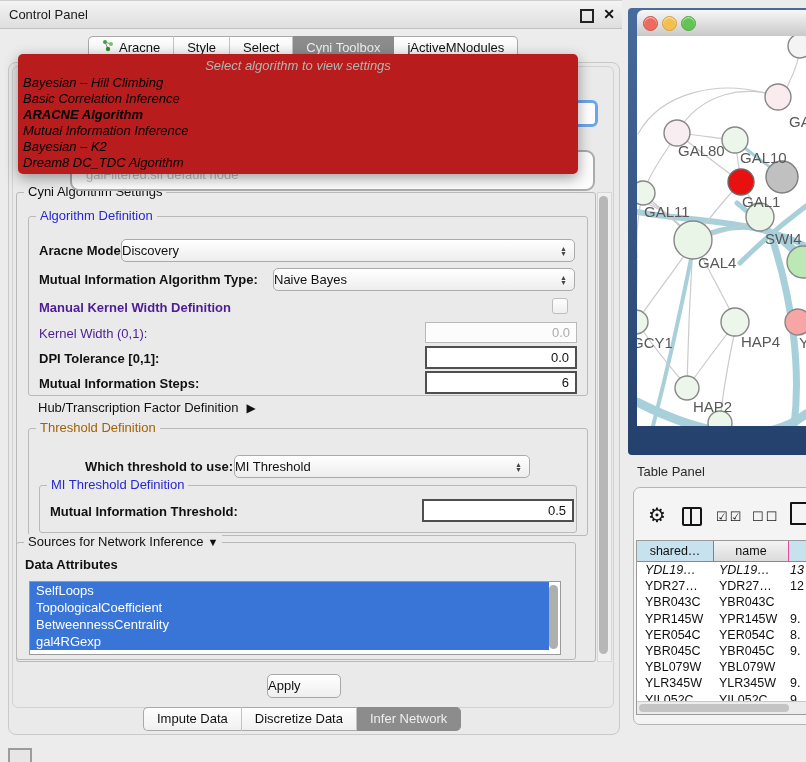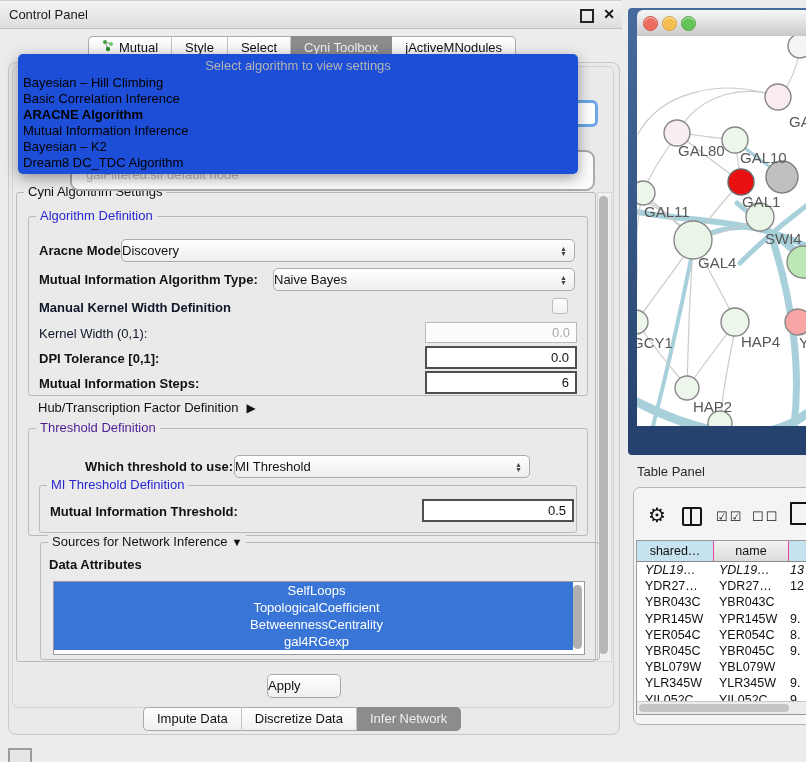--- a/index.html
+++ b/index.html
@@ -20,38 +20,38 @@
        display:flex;align-items:center;gap:5px;white-space:nowrap;}
   .seg:first-child{border-left:1px solid #A9A9A9;border-radius:5px 0 0 5px;}
   .seg:last-child{border-right:1px solid #A9A9A9;border-radius:0 5px 5px 0;}
   .seg.sel{background:#8C8C8C;color:#EFEFEF;border-color:#8C8C8C;}
 
   .outer-panel{position:absolute;left:8px;top:62px;width:610px;height:671px;
     background:#EAEAEA;border:1px solid #C9C9C9;border-radius:8px;}
   .inner-panel{position:absolute;left:12px;top:66px;width:600px;height:640px;
     border:1px solid #D2D2D2;border-radius:6px;}
 
-  .popup{position:absolute;left:18px;top:54px;width:560px;height:118px;background:#1d4ed8;
-    border-radius:5px;box-shadow:0 4px 14px rgba(0,0,0,0.38);z-index:30;padding-top:2px;}
+  .popup{position:absolute;left:18px;top:54px;width:560px;height:118px;background:#b91c1c;
+    border-radius:5px;box-shadow:0 4px 14px rgba(0,0,0,0.38);z-index:30;padding-top:2px;font-style:italic;}
   .popup .ph{font-size:13px;color:#B4B4B4;text-align:center;height:19px;line-height:19px;}
   .popup-item{font-size:13px;color:#000;padding-left:5px;height:16px;line-height:16px;white-space:nowrap;}
   .popup-item.bold{font-weight:bold;}
 
   .frag-blue{position:absolute;left:572px;top:100px;width:20px;height:21px;border:3px solid #6CA6E8;
     border-radius:6px;background:#FFF;z-index:20;}
   .frag-combo{position:absolute;left:70px;top:150px;width:521px;height:37px;background:#FCFCFC;
     border:2px solid #ABABAB;border-radius:9px;z-index:10;display:flex;align-items:flex-end;}
   .frag-combo span{font-size:13px;color:#BCBCBC;margin:0 0 7px 14px;}
 
   .grp{position:absolute;border:1px solid #B9B9B9;border-radius:3px;}
   .grp>.legend{position:absolute;top:-9px;left:7px;background:#EAEAEA;padding:0 4px;font-size:13px;white-space:nowrap;}
-  .leg-blue{color:#2727D2;} .leg-green{color:#4c1d95;}
+  .leg-blue{color:#2727D2;} .leg-green{color:#a16207;}
 
   .lbl{position:absolute;font-size:13px;white-space:nowrap;}
-  .b{font-weight:bold;} .dis{color:#0f172a;}
+  .b{font-weight:bold;} .dis{color:#4c1d95;}
 
   .combo{position:absolute;height:21px;background:linear-gradient(#FFFFFF,#EDEDED);
     border:1px solid #ABABAB;border-radius:5px;display:flex;align-items:center;}
   .combo .tx{font-size:13px;flex:1;}
   .combo .arr{display:flex;flex-direction:column;align-items:center;margin-right:7px;
     font-size:7px;line-height:5px;color:#444;}
 
   .tinput{position:absolute;height:19px;background:#FFF;border:2px solid #4F4F4F;
     font-size:13px;text-align:right;line-height:19px;padding-right:6px;}
   .tinput.dis{border:1px solid #B9B9B9;color:#ABABAB;background:#FCFCFC;}
@@ -122,21 +122,21 @@
 
   <div class="seg-row" id="top-tabs" style="left:88px;top:36px;">
       <div class="seg">
         <span><svg width="12" height="13" viewBox="0 0 12 13">
             <line x1="3" y1="3" x2="9" y2="5" stroke="#888" stroke-width="1"></line>
             <line x1="3" y1="3" x2="6" y2="10" stroke="#888" stroke-width="1"></line>
             <circle cx="3" cy="3" r="2" fill="#3FA33F"></circle>
             <circle cx="9" cy="5" r="2" fill="#6FC76F"></circle>
             <circle cx="6" cy="10" r="2.2" fill="#2E8F2E"></circle>
           </svg></span>
-        <span>Mutual</span>
+        <span>Aracne</span>
       </div>
       <div class="seg">
         <span>Style</span>
       </div>
       <div class="seg">
         <span>Select</span>
       </div>
       <div class="seg sel">
         <span>Cyni Toolbox</span>
       </div>
@@ -222,21 +222,21 @@
         </span>
     </div>
 
     <div class="grp" style="left:10px;top:56px;width:536px;height:46px;background:#EAEAEA;">
       <span class="legend leg-blue">MI Threshold Definition</span>
       <span class="lbl b" style="left:10px;top:18px;">Mutual Information Threshold:</span>
       <div class="tinput" style="left:382px;top:13px;width:142px;">0.5</div>
     </div>
   </div>
 
-  <div class="grp" style="left:40px;top:542px;width:558px;height:116px;text-align:center;">
+  <div class="grp" style="left:16px;top:542px;width:558px;height:116px;">
     <span class="legend"><span>Sources for Network Inference</span><span class="src-arrow">▼</span></span>
     <span class="lbl b" style="left:8px;top:14px;">Data Attributes</span>
     <div class="listbox" style="left:12px;top:38px;width:530px;height:72px;">
       <div id="attr-items">
           <div class="attr-item" style="width: 513px;">SelfLoops</div>
           <div class="attr-item" style="width: 513px;">TopologicalCoefficient</div>
           <div class="attr-item" style="width: 513px;">BetweennessCentrality</div>
           <div class="attr-item" style="width: 513px;">gal4RGexp</div>
         </div>
       <div class="list-scroll"></div>

